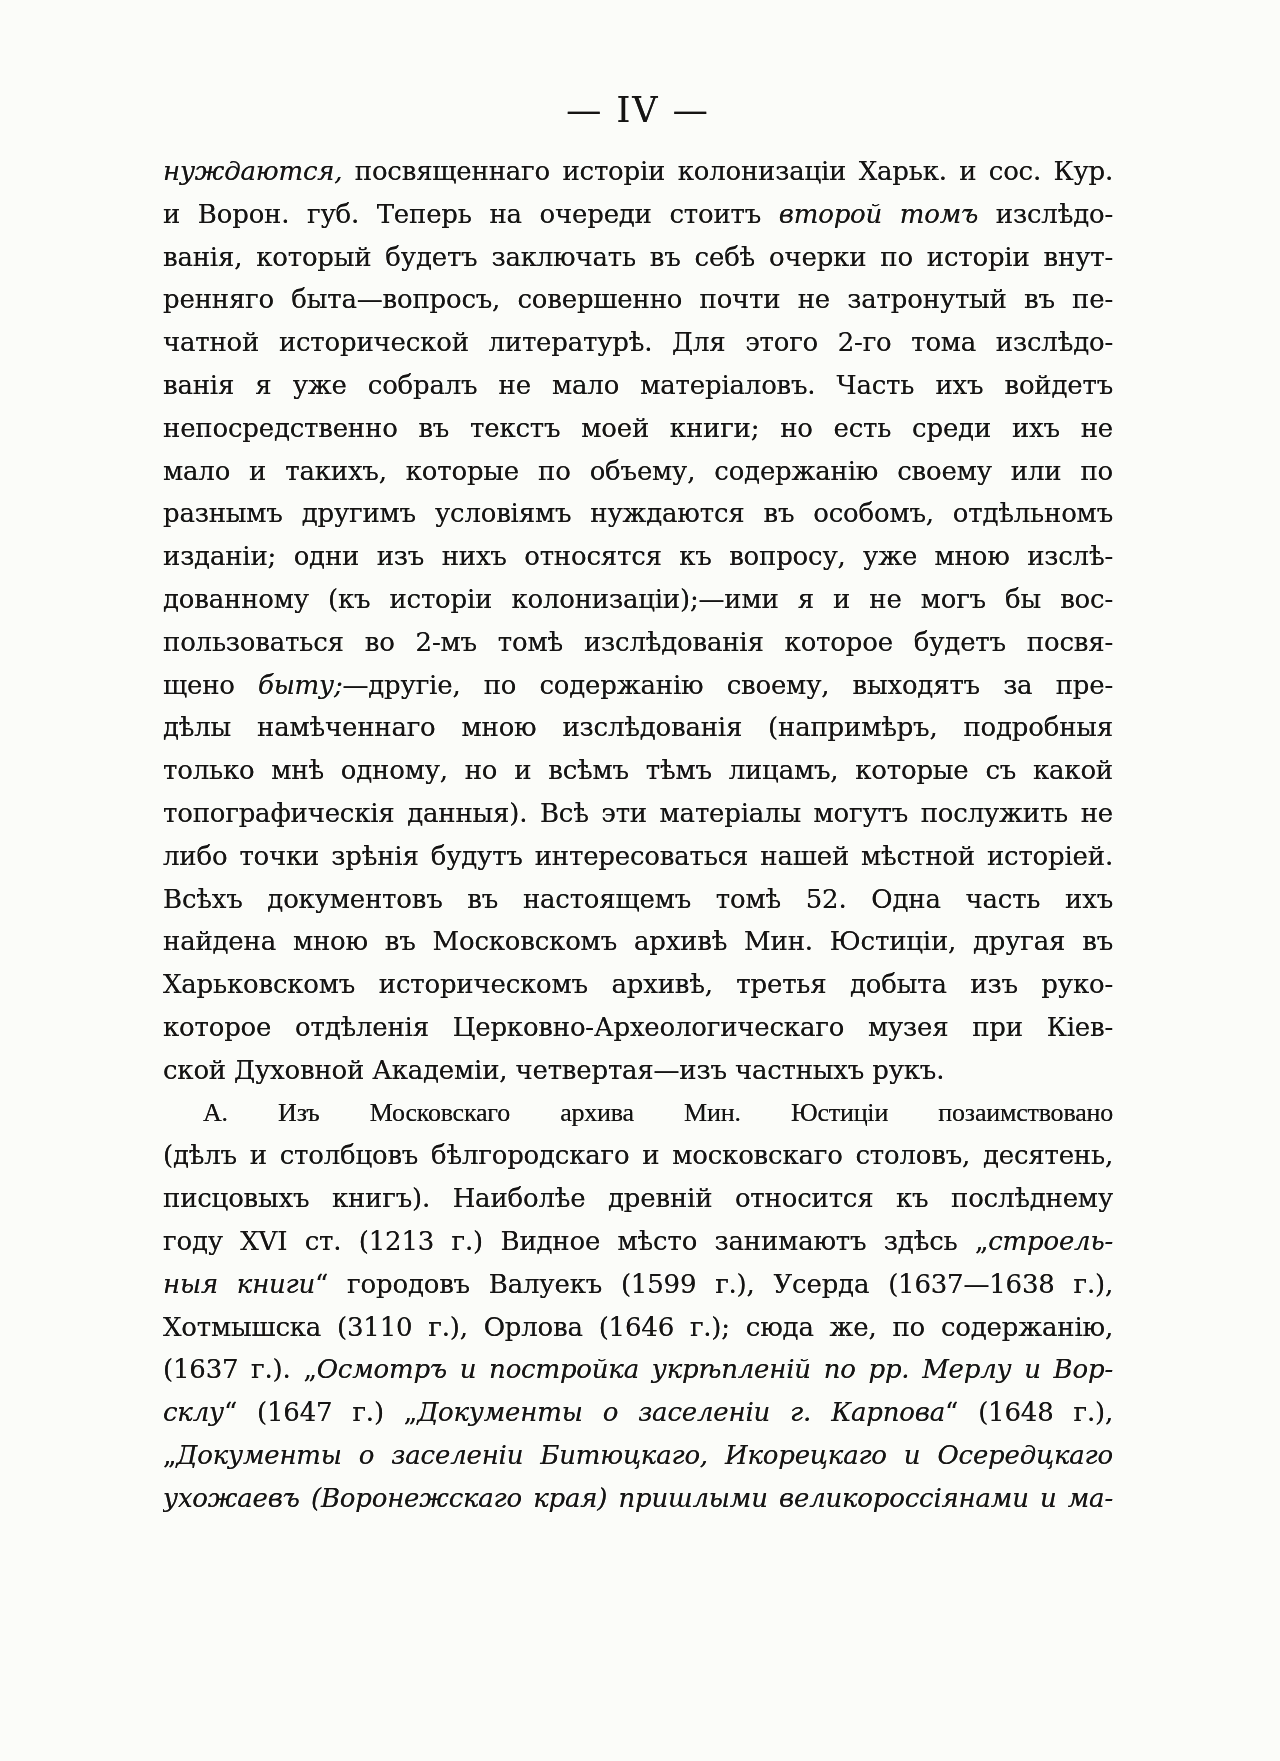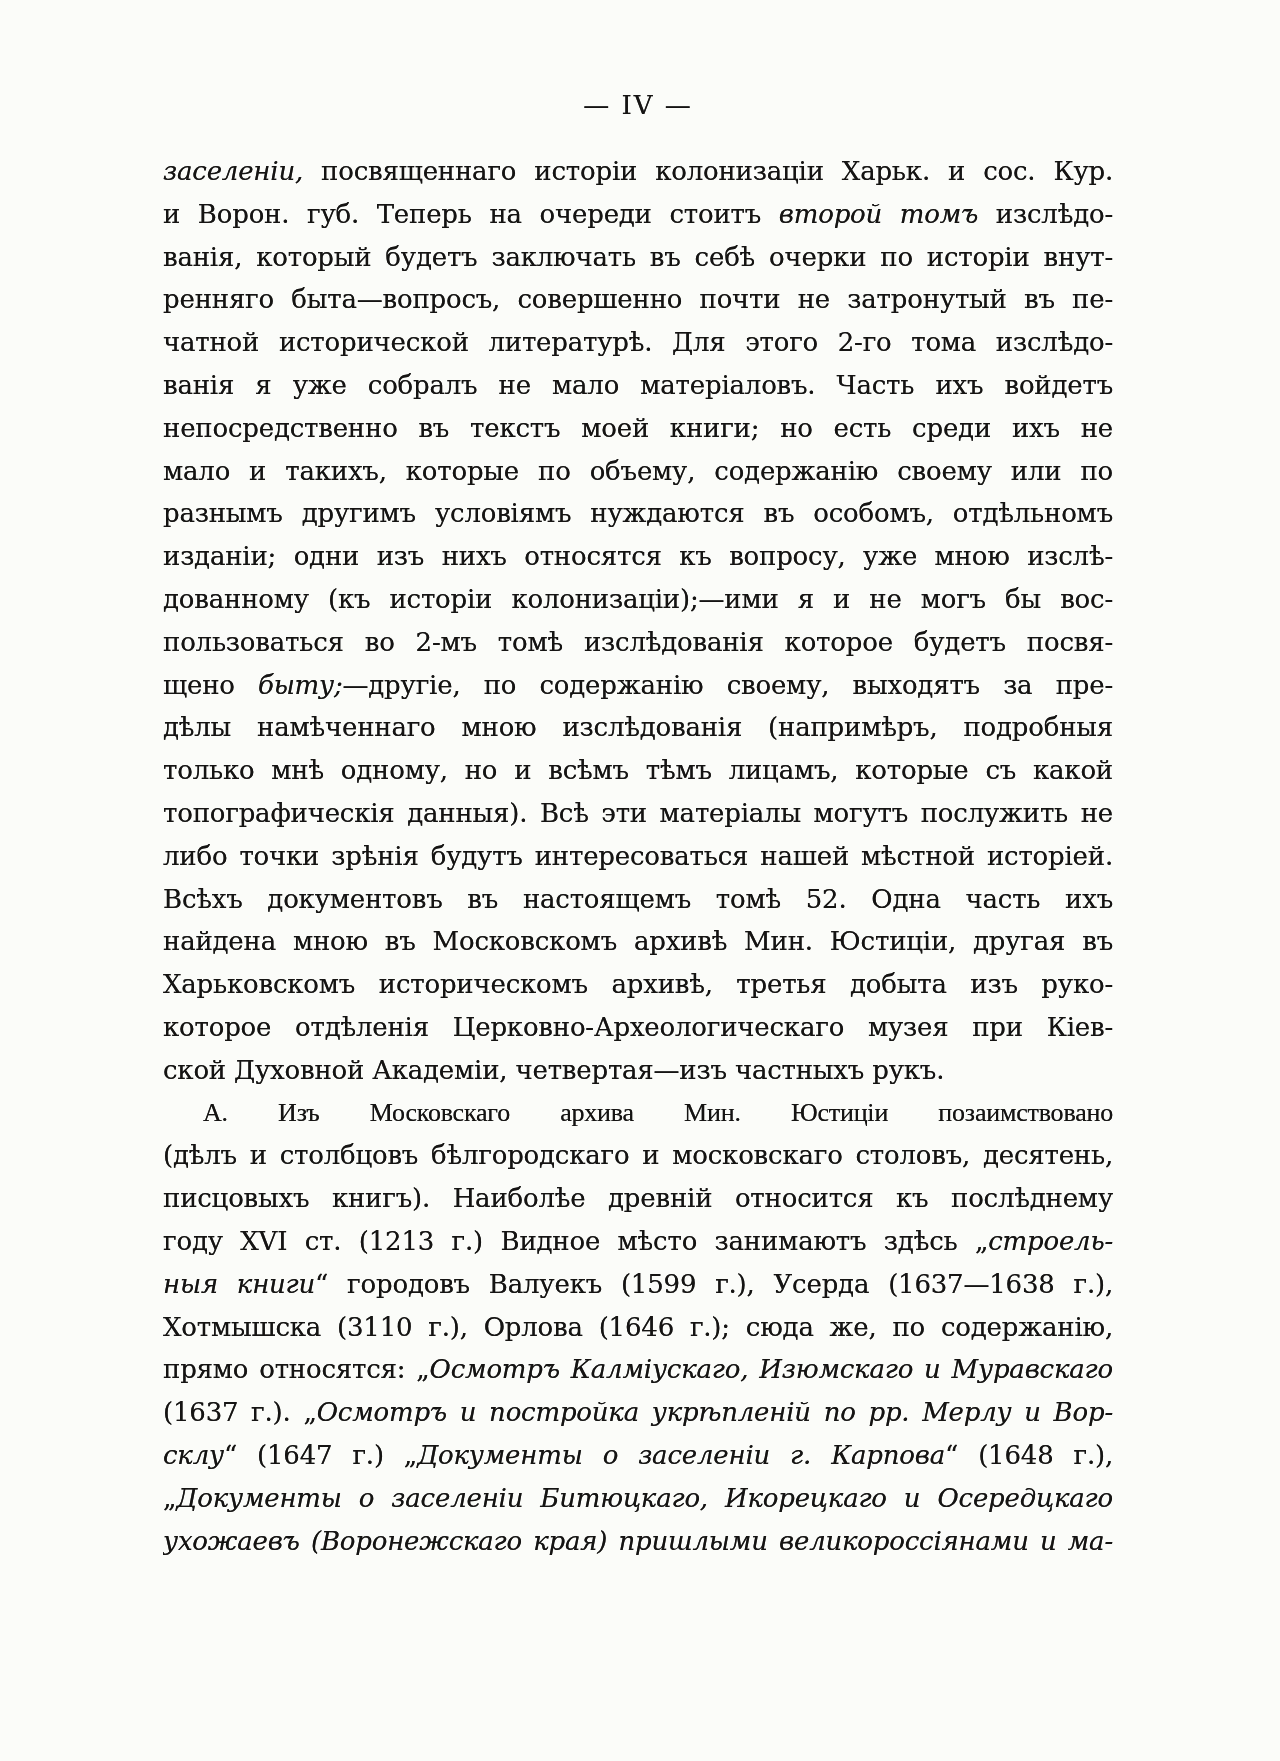--- a/index.html
+++ b/index.html
@@ -19,21 +19,21 @@
     position: absolute;
     inset: 0;
     background: #fbfcf9;
   }
   .page-number {
     position: absolute;
     top: 90px;
     left: 163px;
     width: 950px;
     text-align: center;
-    font-size: 26px;
+    font-size: 35px;
     letter-spacing: 2px;
     text-shadow: 0 0 0.5px rgba(10,10,10,0.75);
     white-space: pre;
   }
   .text-block {
     position: absolute;
     left: 163px;
     top: 150px;
     width: 950px;
     font-size: 26px;
@@ -57,21 +57,21 @@
   .line em {
     font-style: italic;
   }
 </style>
 </head>
 <body>
 
 <div class="scan-page">
   <div class="page-number">— IV —</div>
   <div class="text-block">
-      <div class="line"><em>заселеніи,</em><span> посвященнаго исторіи колонизаціи Харьк. и сос. Кур.</span></div>
+      <div class="line"><em>нуждаются,</em><span> посвященнаго исторіи колонизаціи Харьк. и сос. Кур.</span></div>
       <div class="line"><span>и Ворон. губ. Теперь на очереди стоитъ </span><em>второй томъ</em><span> изслѣдо-</span></div>
       <div class="line"><span>ванія, который будетъ заключать въ себѣ очерки по исторіи внут-</span></div>
       <div class="line"><span>ренняго быта—вопросъ, совершенно почти не затронутый въ пе-</span></div>
       <div class="line"><span>чатной исторической литературѣ. Для этого 2-го тома изслѣдо-</span></div>
       <div class="line"><span>ванія я уже собралъ не мало матеріаловъ. Часть ихъ войдетъ</span></div>
       <div class="line"><span>непосредственно въ текстъ моей книги; но есть среди ихъ не</span></div>
       <div class="line"><span>мало и такихъ, которые по объему, содержанію своему или по</span></div>
       <div class="line"><span>разнымъ другимъ условіямъ нуждаются въ особомъ, отдѣльномъ</span></div>
       <div class="line"><span>изданіи; одни изъ нихъ относятся къ вопросу, уже мною изслѣ-</span></div>
       <div class="line"><span>дованному (къ исторіи колонизаціи);—ими я и не могъ бы вос-</span></div>
@@ -85,19 +85,18 @@
       <div class="line"><span>найдена мною въ Московскомъ архивѣ Мин. Юстиціи, другая въ</span></div>
       <div class="line"><span>Харьковскомъ историческомъ архивѣ, третья добыта изъ руко-</span></div>
       <div class="line"><span>которое отдѣленія Церковно-Археологическаго музея при Кіев-</span></div>
       <div class="line para-end"><span>ской Духовной Академіи, четвертая—изъ частныхъ рукъ.</span></div>
       <div class="line indent"><span>А. Изъ Московскаго архива Мин.  Юстиціи позаимствовано</span></div>
       <div class="line"><span>(дѣлъ и столбцовъ бѣлгородскаго и московскаго столовъ, десятень,</span></div>
       <div class="line"><span>писцовыхъ книгъ). Наиболѣе древній относится къ послѣднему</span></div>
       <div class="line"><span>году XVI ст. (1213 г.) Видное мѣсто занимаютъ здѣсь „</span><em>строель-</em></div>
       <div class="line"><em>ныя книги</em><span>“ городовъ Валуекъ (1599 г.), Усерда (1637—1638 г.),</span></div>
       <div class="line"><span>Хотмышска (3110 г.), Орлова (1646 г.); сюда же, по содержанію,</span></div>
-      <div class="line"><span>прямо относятся: „</span><em>Осмотръ Калміускаго, Изюмскаго и Муравскаго</em></div>
       <div class="line"><span>(1637 г.). „</span><em>Осмотръ и постройка укрѣпленій по рр. Мерлу и Вор-</em></div>
       <div class="line"><em>склу</em><span>“ (1647 г.) „</span><em>Документы о заселеніи г. Карпова</em><span>“ (1648 г.),</span></div>
       <div class="line"><span>„</span><em>Документы о заселеніи Битюцкаго, Икорецкаго и Осередцкаго</em></div>
       <div class="line"><em>ухожаевъ (Воронежскаго края) пришлыми великороссіянами и ма-</em></div>
     </div>
 </div>
 
 </body></html>

